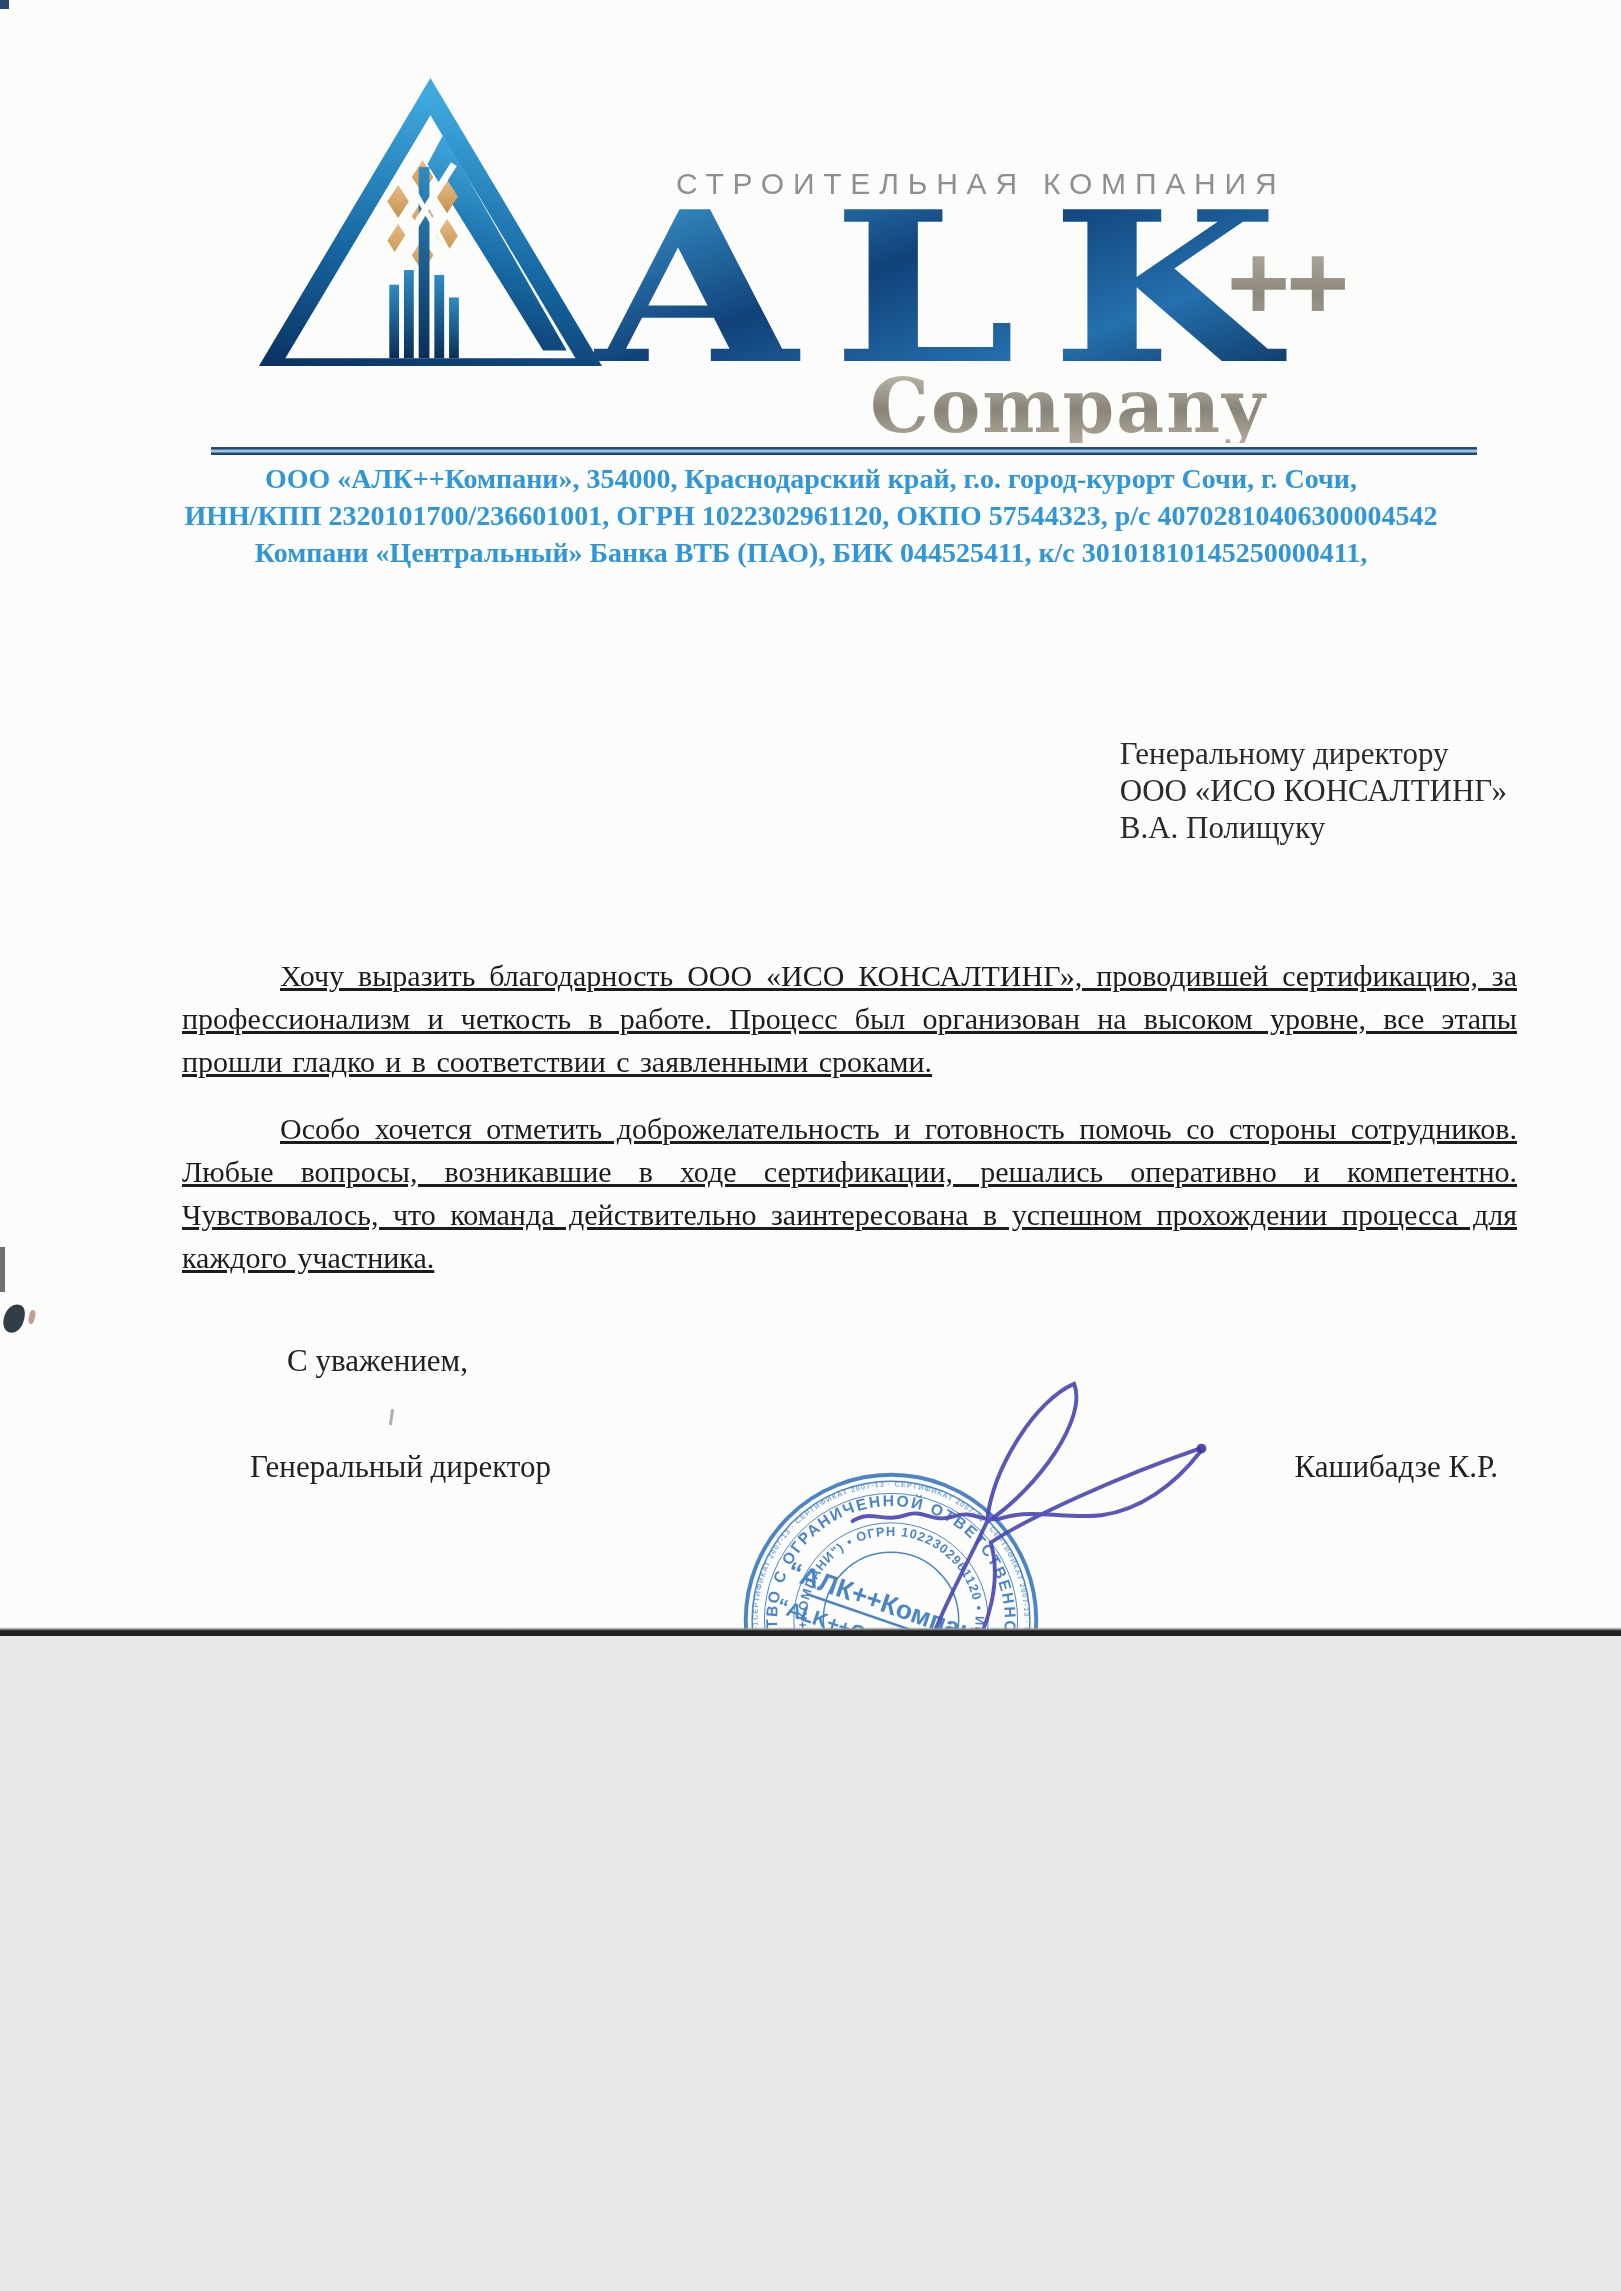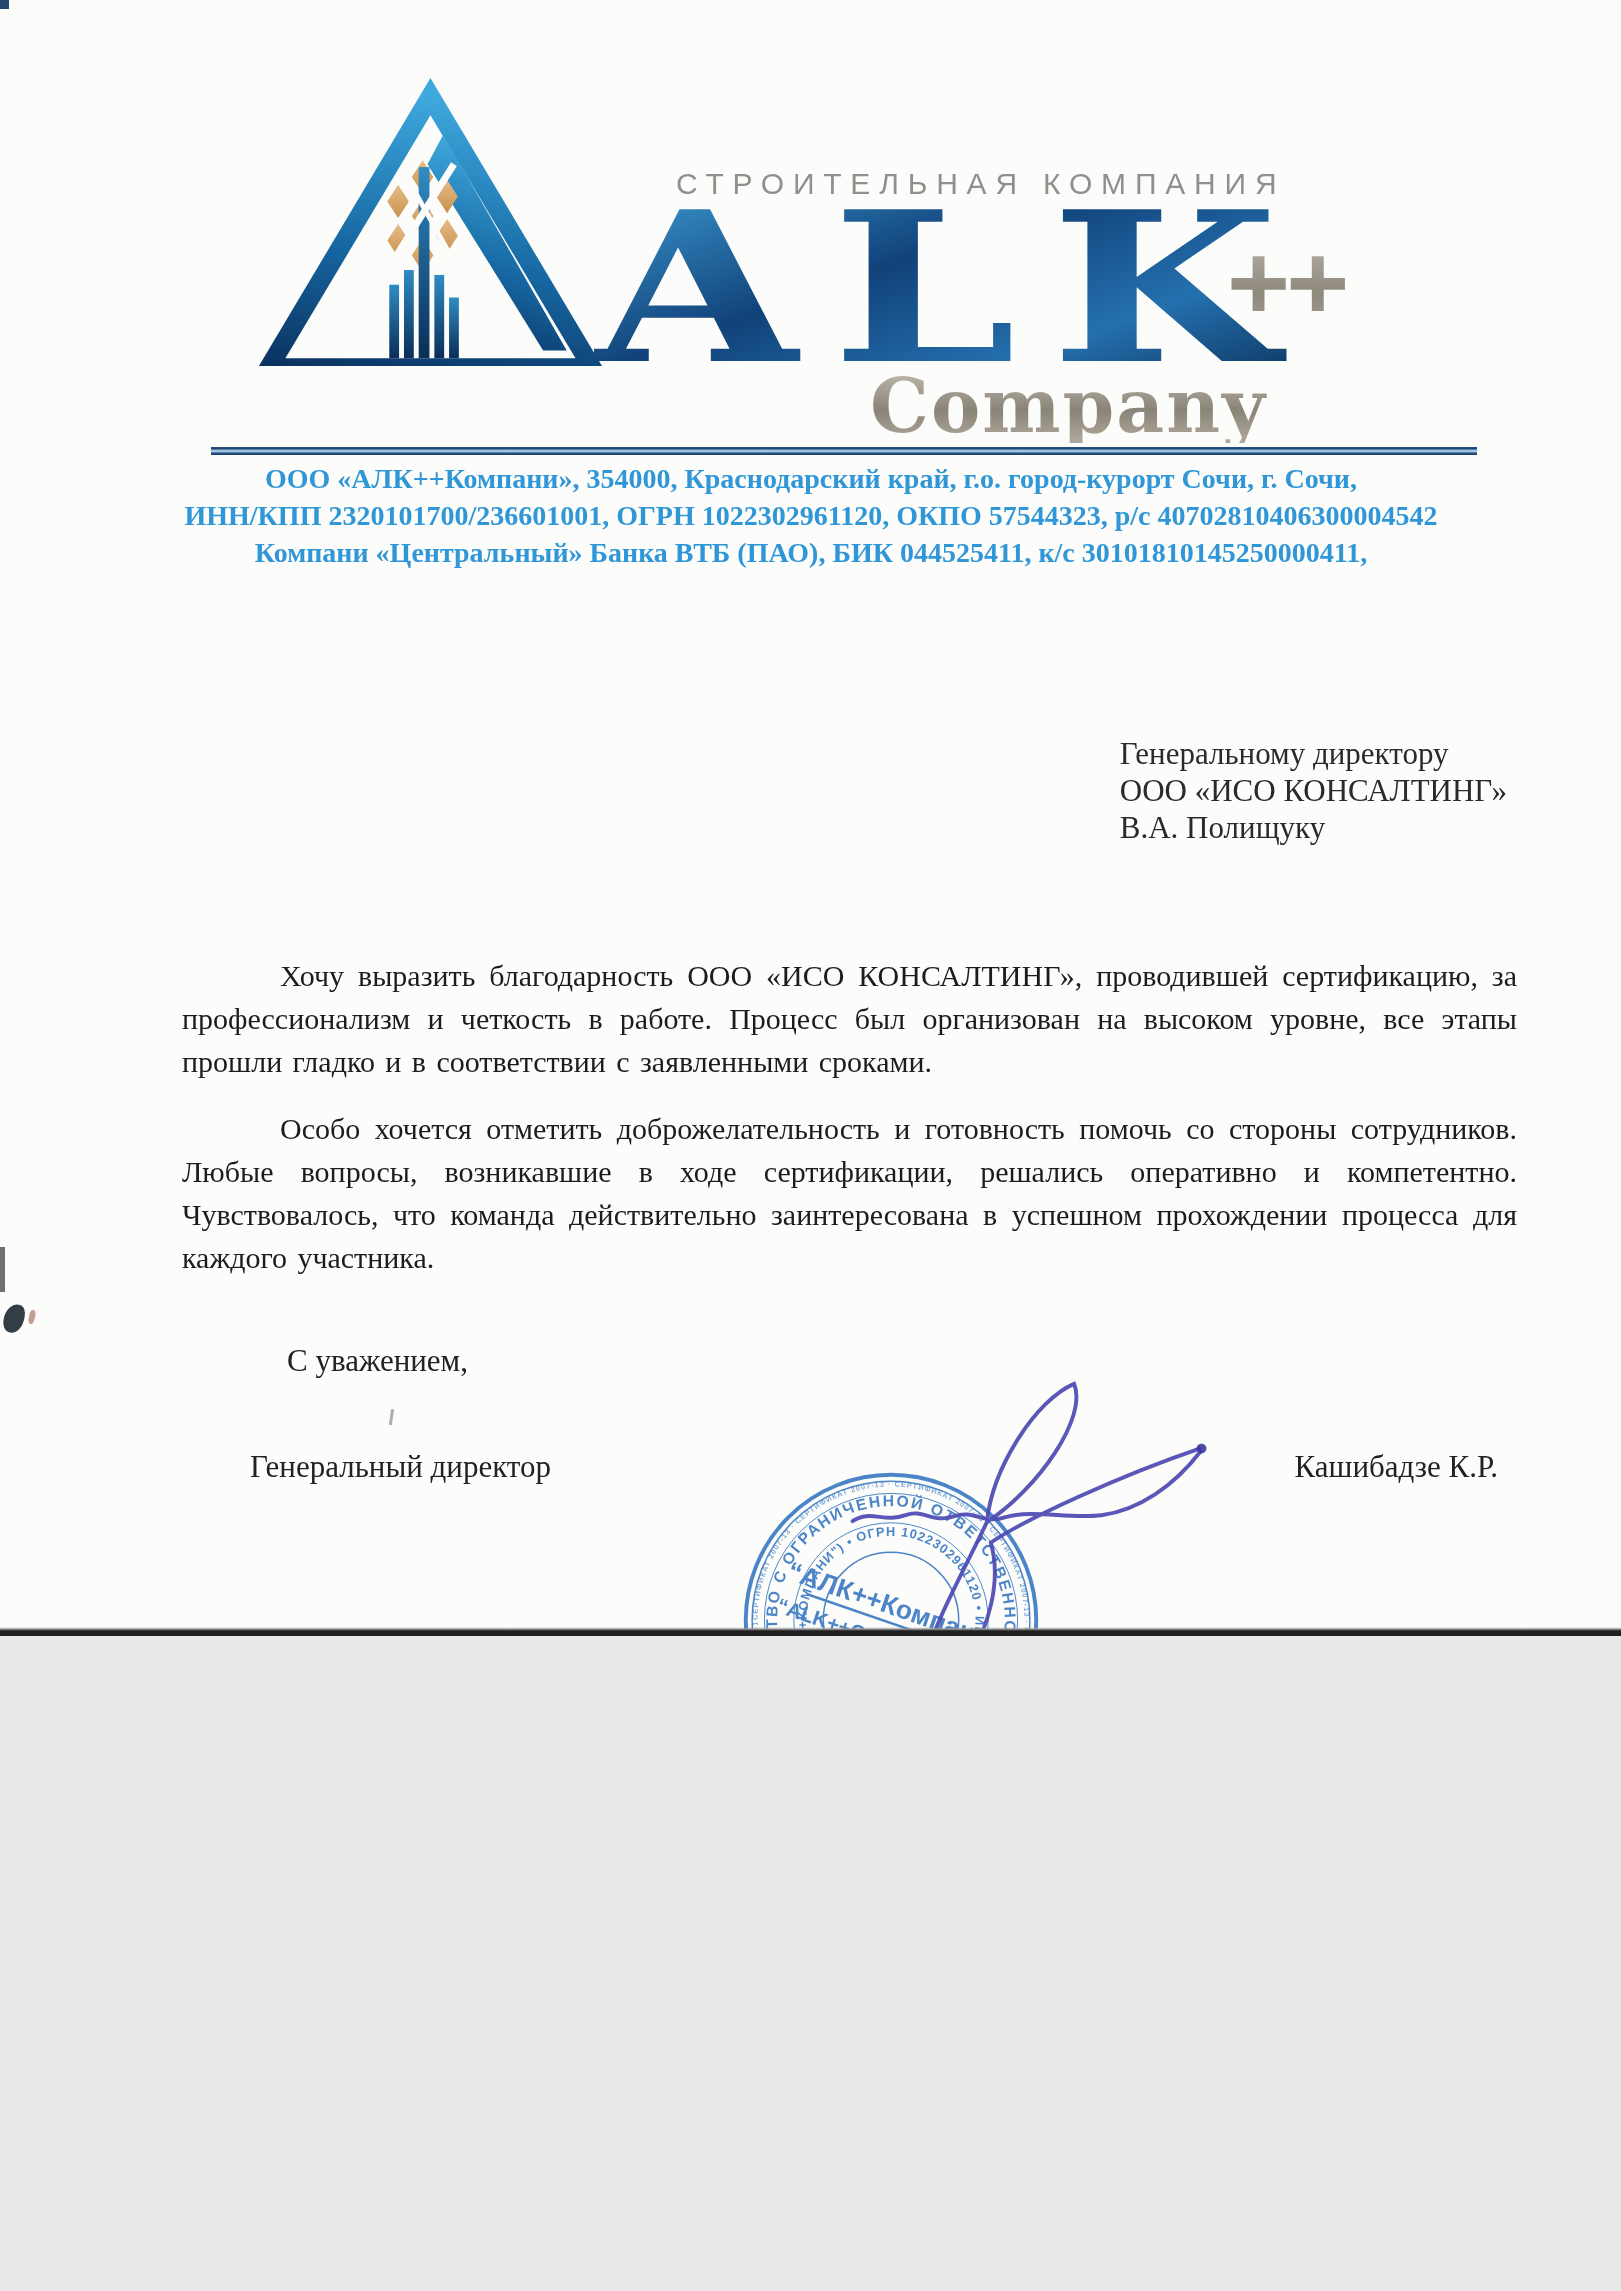--- a/index.html
+++ b/index.html
@@ -24,21 +24,21 @@
          -webkit-background-clip:text;background-clip:text;color:transparent;}
   .rule{position:absolute;left:211px;top:447px;width:1266px;height:7.8px;
         background:linear-gradient(to bottom,#2a5585 0,#1c3f6e 2px,#8fbade 2.9px,#a8cce8 4.9px,#27527e 5.9px,#1c3f6e 7.8px);}
   .info{position:absolute;left:115px;top:460px;width:1392px;text-align:center;color:#2f96d8;
         font-weight:700;font-size:28px;line-height:37px;}
 
   
   .recipient{position:absolute;right:114px;top:735px;font-size:31px;line-height:37px;color:#2a2a2a;}
   .body-text{position:absolute;left:182px;top:954px;width:1335px;font-size:30px;line-height:43px;
              text-align:justify;word-spacing:2.9px;color:#1c1c1c;}
-  .body-text p{margin:0 0 23.5px 0;text-indent:98px;}
+  .body-text p{margin:0 0 23.5px 0;text-indent:98px;text-decoration:underline;}
   .salutation{position:absolute;left:287px;top:1343px;font-size:31px;color:#222;}
   .signoff{position:absolute;left:250px;right:123px;top:1449px;display:flex;
            justify-content:space-between;font-size:31px;color:#222;}
 
   
   .stamp{position:absolute;left:734px;top:1463px;width:314px;height:314px;opacity:.93;}
   .stamp text{font-family:"Liberation Sans",sans-serif;font-weight:700;fill:#3f7dc4;}
   .signature{position:absolute;left:784px;top:1176px;width:490px;height:549px;}
 
   

